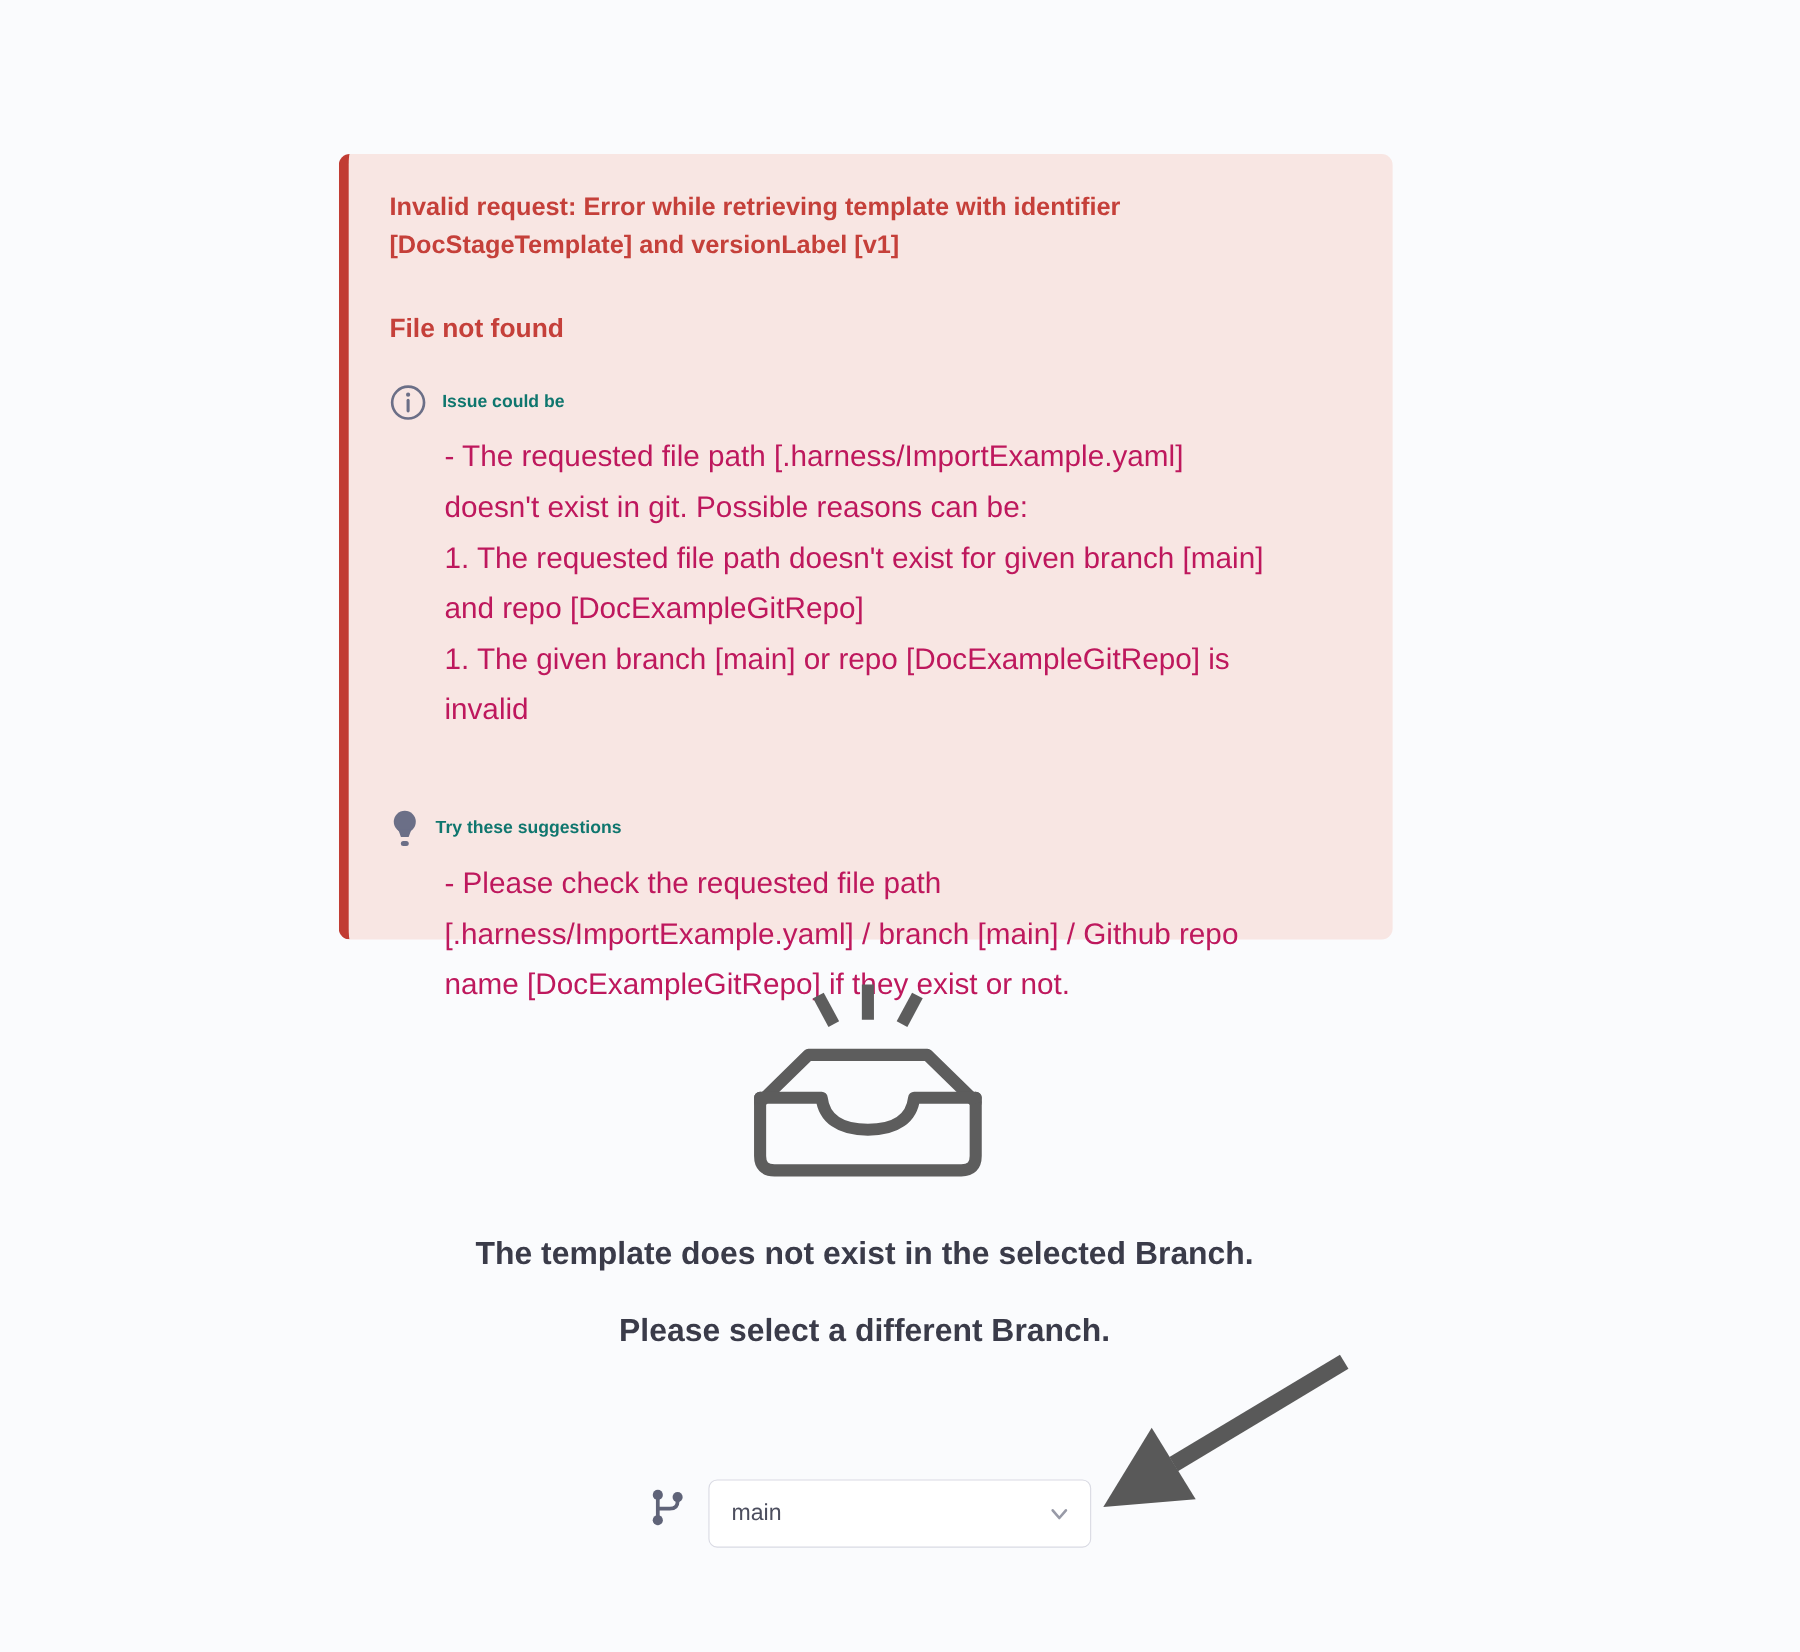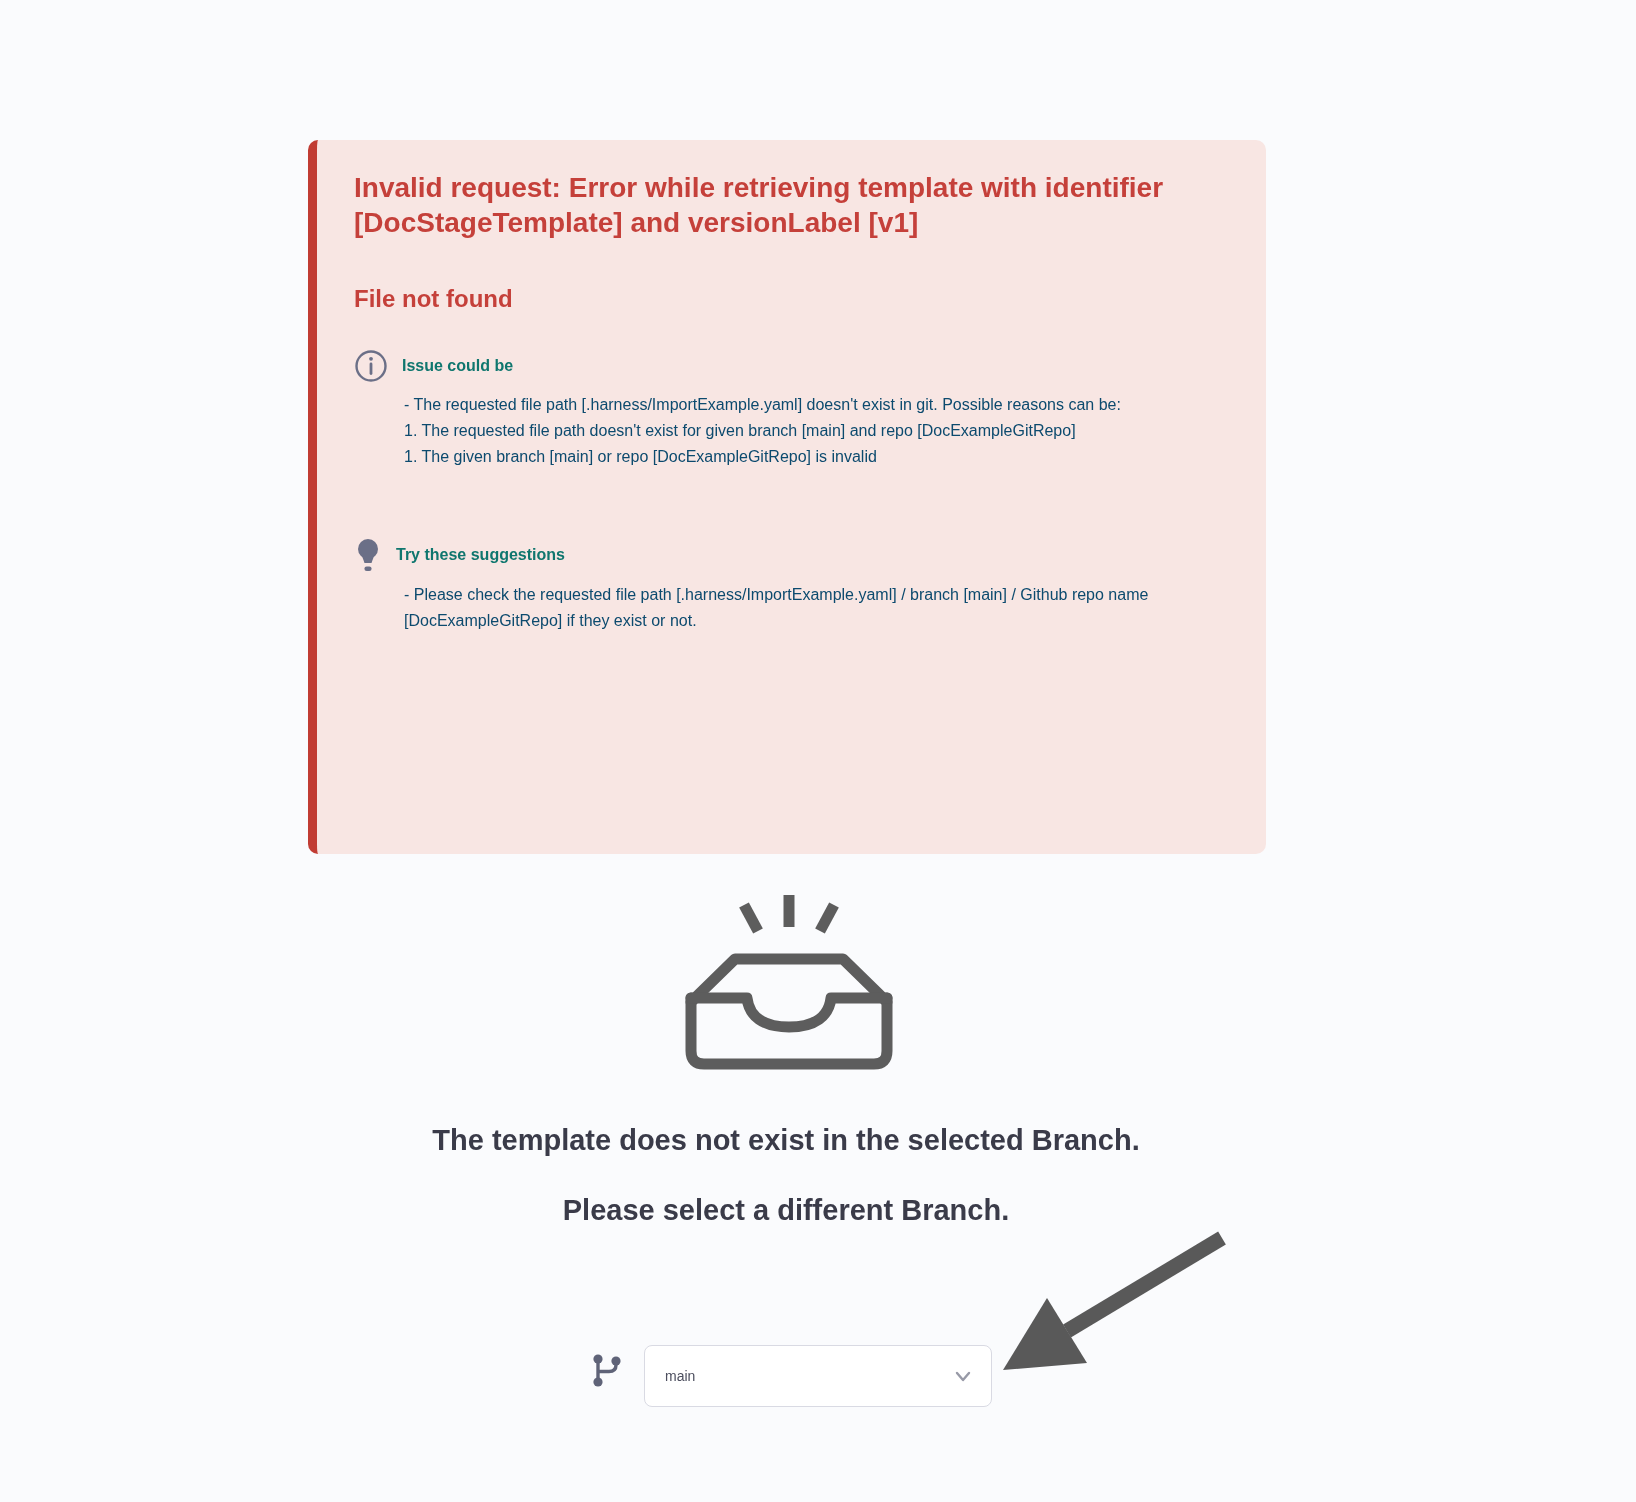--- a/index.html
+++ b/index.html
@@ -8,45 +8,45 @@
     position:relative; width:1636px; height:1502px;
     background:#fafbfd; overflow:hidden;
   }
 
   
   .error-panel {
     position:absolute; left:308px; top:140px; width:958px; height:714px;
     background:#f8e6e3; border-left:9px solid #c13c33; border-radius:10px;
     padding:30px 40px 0 37px;
   }
-  .panel-title   { color:#c5403a; font-weight:700; font-size:28px; line-height:35px; }
+  .panel-title   { color:#c5403a; font-weight:700; font-size:23px; line-height:35px; }
   .panel-subtitle{ margin-top:45px; color:#c5403a; font-weight:700; font-size:24px; }
   .section-head  { display:flex; align-items:center; gap:14px; margin-top:36px; }
   .section-head .icn { display:inline-flex; flex:0 0 auto; }
   .section-heading { font-size:16px; font-weight:700; color:#0f766e; }
-  .section-body  { margin:9px 0 0 50px; width:748px; font-size:16px; line-height:26px; color:#0c4a6e; }
+  .section-body  { margin:9px 0 0 50px; width:748px; font-size:27px; line-height:46px; color:#be185d; }
   .section-body p{ margin:0; }
   .suggestions .section-head { margin-top:67px; }
 
   
   .illustration { position:absolute; left:678px; top:883px; width:220px; height:195px; }
   .msg { position:absolute; left:0; width:1572px; text-align:center;
          font-weight:700; font-size:29px; color:#3a3b49; }
   .msg1 { top:1124px; }
   .msg2 { top:1194px; }
 
   
   .branch-icon { position:absolute; left:588px; top:1351px; }
   .branch-select {
     position:absolute; left:644px; top:1345px; width:348px; height:62px;
     background:#ffffff; border:1px solid #d9dae3; border-radius:8px;
     display:flex; align-items:center; justify-content:space-between;
     padding:0 16px 0 20px; cursor:pointer;
   }
-  .branch-value { font-size:14px; color:#4c4e5e; }
+  .branch-value { font-size:21px; color:#4c4e5e; }
 
   
   .pointer-arrow { position:absolute; left:995px; top:1225px; }
 </style>
 </head>
 <body>
 
 <div class="stage">
 
   <aside class="error-panel">

